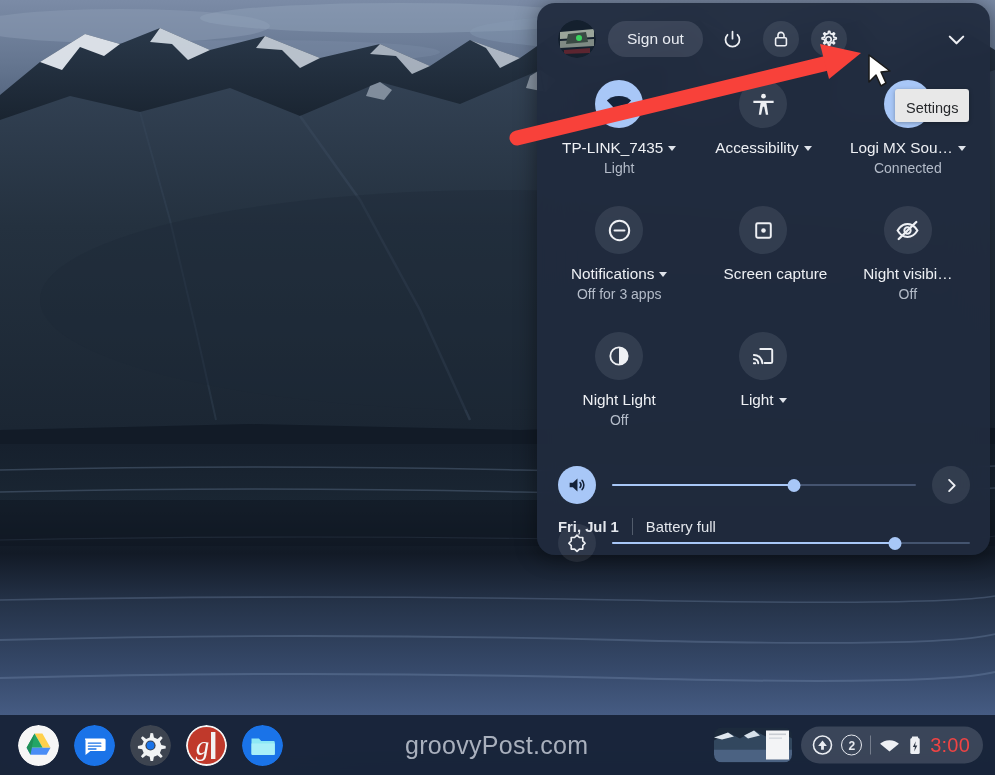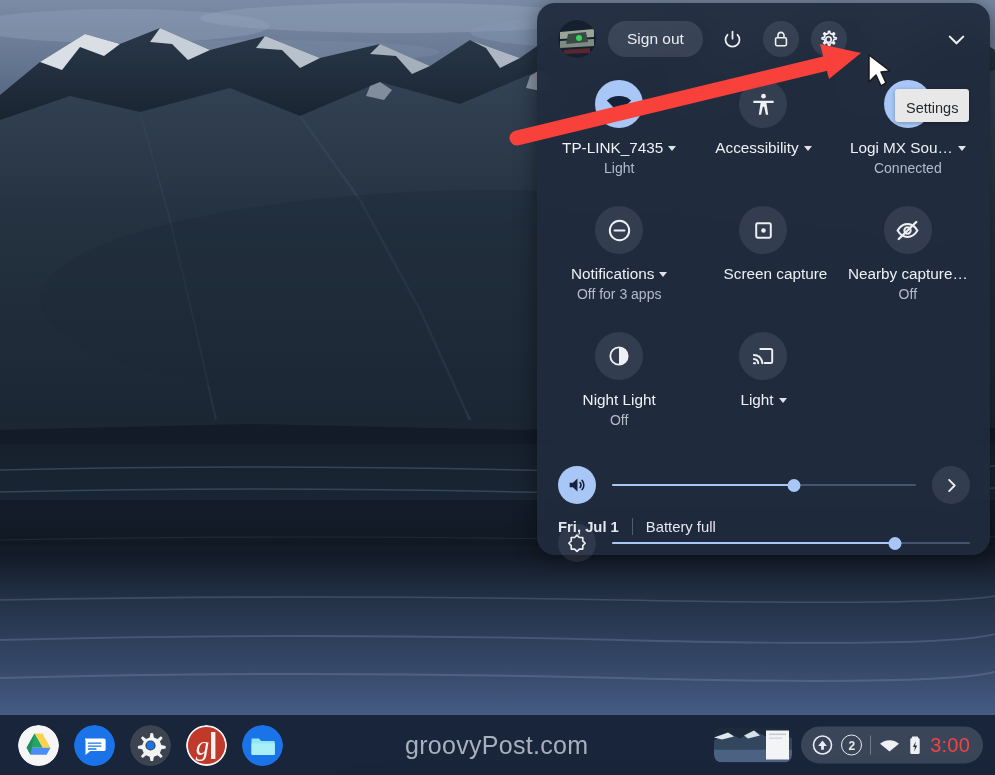--- a/index.html
+++ b/index.html
@@ -391,21 +391,21 @@
     <div class="tile">
       <div class="tile-circle off">
         <svg width="27" height="27" viewBox="0 0 24 24" fill="none" stroke="#eef0f4" stroke-width="1.8" stroke-linecap="round">
           <path d="M3.2 12 C5.4 8.3 8.6 6.3 12 6.3 C15.4 6.3 18.6 8.3 20.8 12
                    C18.6 15.7 15.4 17.7 12 17.7 C8.6 17.7 5.4 15.7 3.2 12 Z"></path>
           <circle cx="12" cy="12" r="2.8"></circle>
           <path d="M4.2 19.6 L19.8 4.4" stroke-width="2"></path>
         </svg>
       </div>
       <div class="tile-label-row">
-        <span class="tile-label">Nearby capture…</span>
+        <span class="tile-label">Night visibi…</span>
       </div>
       <div class="tile-sub">Off</div>
     </div>
 
     <div class="tile">
       <div class="tile-circle off">
         <svg width="26" height="26" viewBox="0 0 24 24">
           <circle cx="12" cy="12" r="8" fill="none" stroke="#eef0f4" stroke-width="1.7"></circle>
           <path d="M12 4 A8 8 0 0 1 12 20 Z" fill="#eef0f4"></path>
         </svg>

